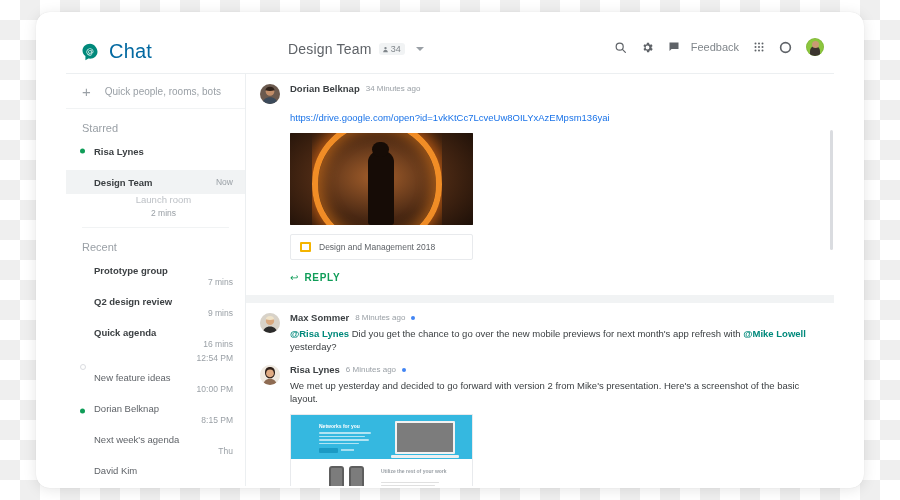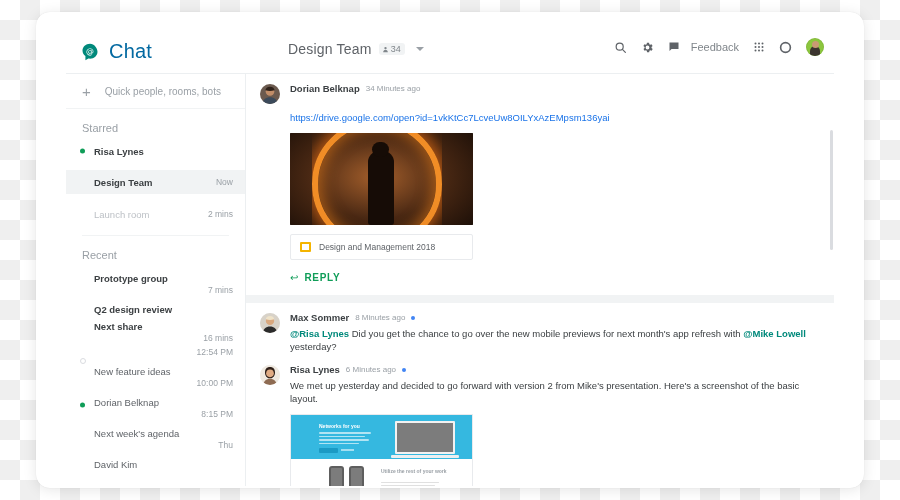--- a/index.html
+++ b/index.html
@@ -410,38 +410,39 @@
         <span class="dot green"></span>
         <span class="nav-label bold">Risa Lynes</span>
         <span class="nav-time"></span>
       </div>
 
       <div class="nav-item selected" style="height:24px;margin-top:8px;">
         <span class="nav-label bold">Design Team</span>
         <span class="nav-time">Now</span>
       </div>
 
-      <div class="nav-item" style="height:24px;margin-top:8px;">
+      <div class="nav-item" style="height:24px;flex-direction:column;">
         <span class="nav-label muted">Launch room</span>
         <span class="nav-time">2 mins</span>
       </div>
 
       <div class="divider"></div>
 
       <div class="section-label">Recent</div>
 
       <div class="recent-entry">
         <div class="nav-title bold">Prototype group</div>
         <div class="nav-sub">7 mins</div>
       </div>
       <div class="recent-entry">
         <div class="nav-title bold">Q2 design review</div>
-      </div>
-      <div class="recent-entry">
-        <div class="nav-title bold">Next share</div>
+        <div class="nav-sub">9 mins</div>
+      </div>
+      <div class="recent-entry">
+        <div class="nav-title bold">Quick agenda</div>
         <div class="nav-sub">16 mins</div>
       </div>
       <div class="recent-entry">
         <span class="dot hollow" style="top:14px;"></span>
         <div class="nav-sub">12:54 PM</div>
       </div>
       <div class="recent-entry">
         <div class="nav-title">New feature ideas</div>
         <div class="nav-sub">10:00 PM</div>
       </div>

